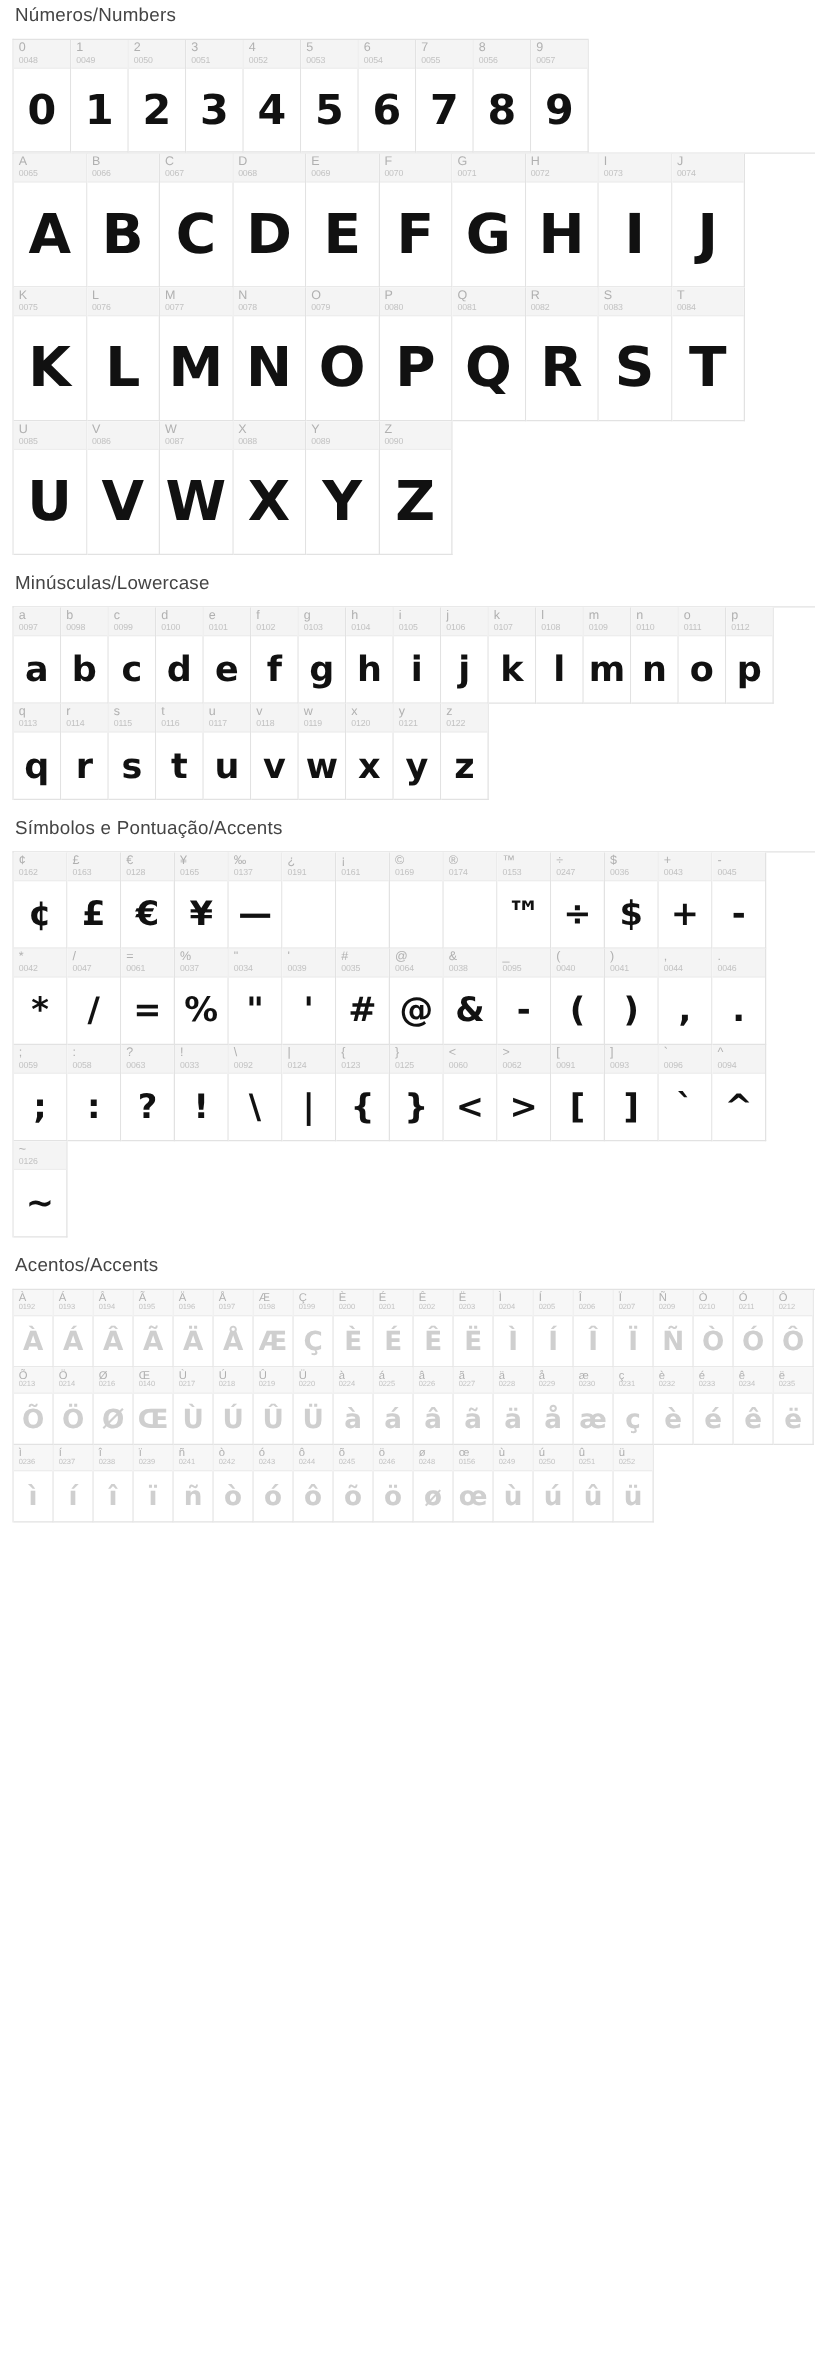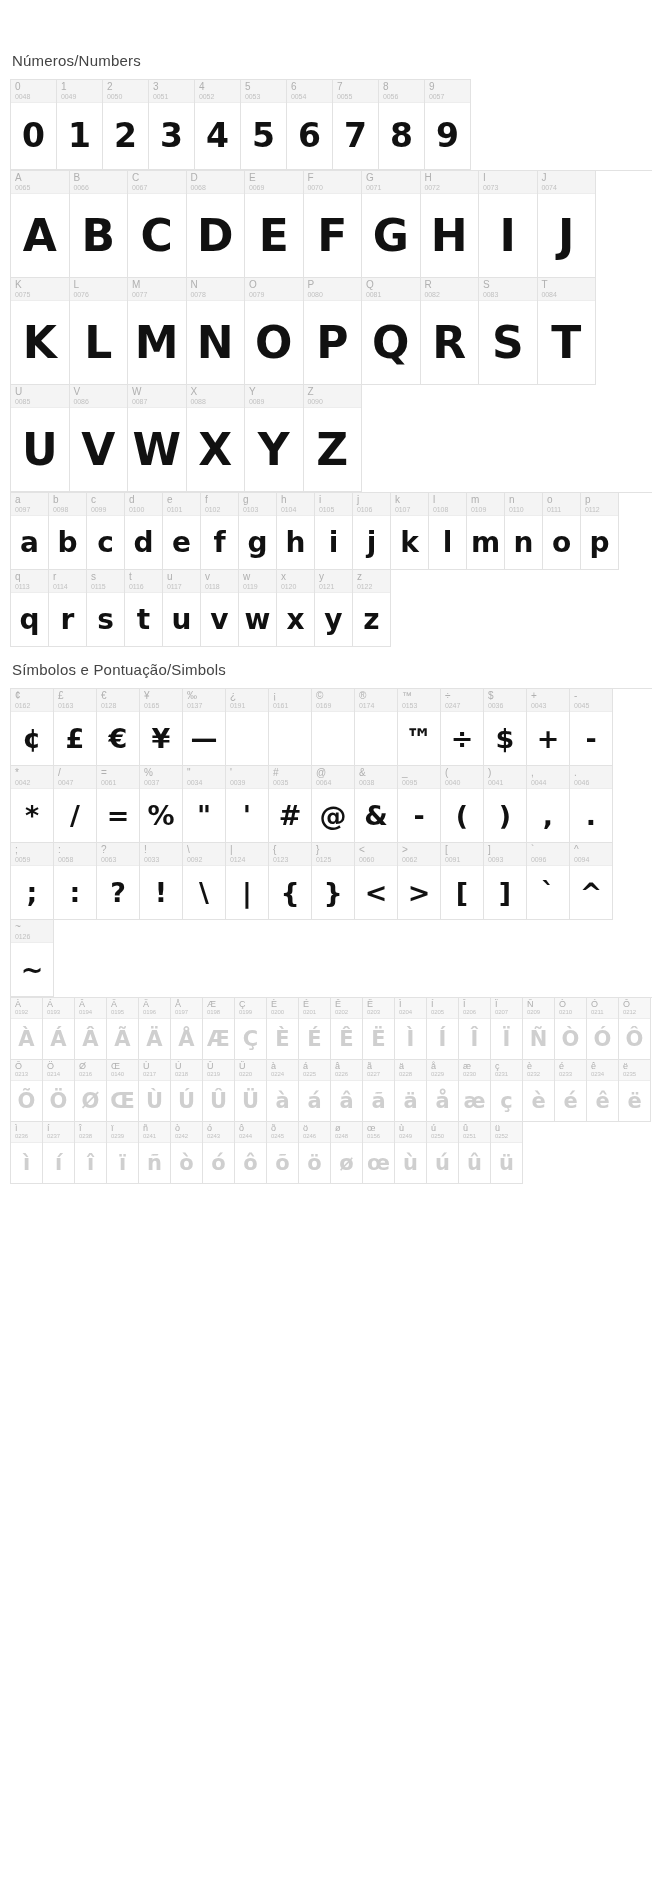--- a/index.html
+++ b/index.html
@@ -9,21 +9,20 @@
   }
   body {
     width: 661px;
     font-family: "Liberation Sans", sans-serif;
     color: #333333;
   }
   .page {
     width: 605px;
     box-sizing: border-box;
     padding: 0 10px 20px 10px;
-    margin-top: 48px;
   }
   .section-title {
     font-size: 15px;
     color: #444444;
     font-weight: normal;
     margin: 0;
     padding: 14px 0 10px 2px;
     letter-spacing: 0.2px;
   }
   .first-title {
@@ -355,20 +354,21 @@
           <div class="glyph-cell">
             <div class="glyph-head">
               <span class="glyph-char-label">Z</span>
               <span class="glyph-code">0090</span>
             </div>
             <div class="glyph-body">Z</div>
           </div>
         </div>
       </div>
       <div>
+        <h2 class="section-title">Minúsculas/Lowercase</h2>
         <div class="glyph-grid grid-lower">
           <div class="glyph-cell">
             <div class="glyph-head">
               <span class="glyph-char-label">a</span>
               <span class="glyph-code">0097</span>
             </div>
             <div class="glyph-body">a</div>
           </div>
           <div class="glyph-cell">
             <div class="glyph-head">
@@ -541,21 +541,21 @@
           <div class="glyph-cell">
             <div class="glyph-head">
               <span class="glyph-char-label">z</span>
               <span class="glyph-code">0122</span>
             </div>
             <div class="glyph-body">z</div>
           </div>
         </div>
       </div>
       <div>
-        <h2 class="section-title">Símbolos e Pontuação/Simbols</h2>
+        <h2 class="section-title">Símbolos e Pontuação/Accents</h2>
         <div class="glyph-grid grid-symbols">
           <div class="glyph-cell">
             <div class="glyph-head">
               <span class="glyph-char-label">¢</span>
               <span class="glyph-code">0162</span>
             </div>
             <div class="glyph-body">¢</div>
           </div>
           <div class="glyph-cell">
             <div class="glyph-head">
@@ -847,20 +847,21 @@
           <div class="glyph-cell">
             <div class="glyph-head">
               <span class="glyph-char-label">~</span>
               <span class="glyph-code">0126</span>
             </div>
             <div class="glyph-body">~</div>
           </div>
         </div>
       </div>
       <div>
+        <h2 class="section-title">Acentos/Accents</h2>
         <div class="glyph-grid grid-accents">
           <div class="glyph-cell">
             <div class="glyph-head">
               <span class="glyph-char-label">À</span>
               <span class="glyph-code">0192</span>
             </div>
             <div class="glyph-body">À</div>
           </div>
           <div class="glyph-cell">
             <div class="glyph-head">

